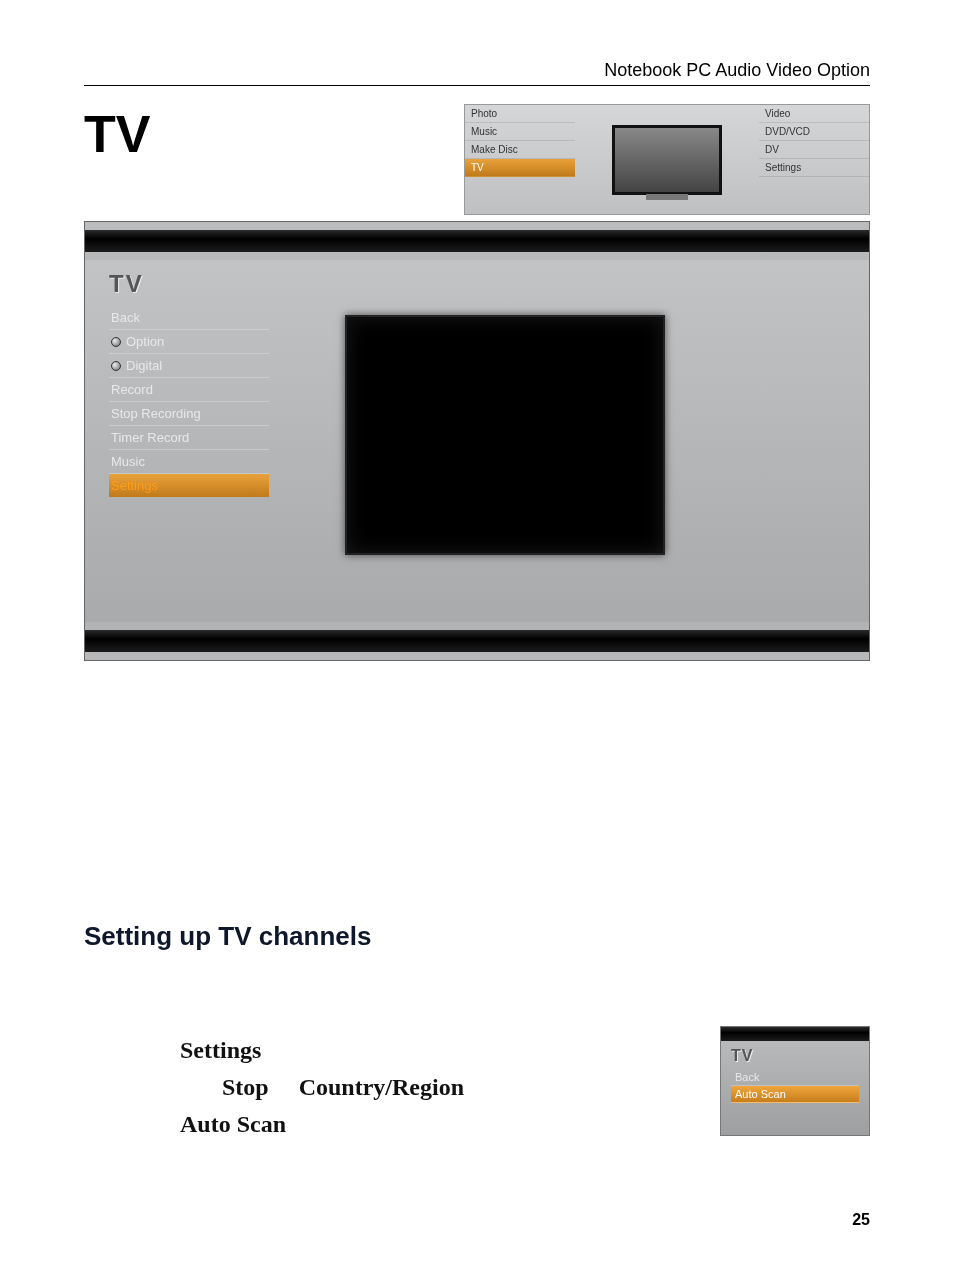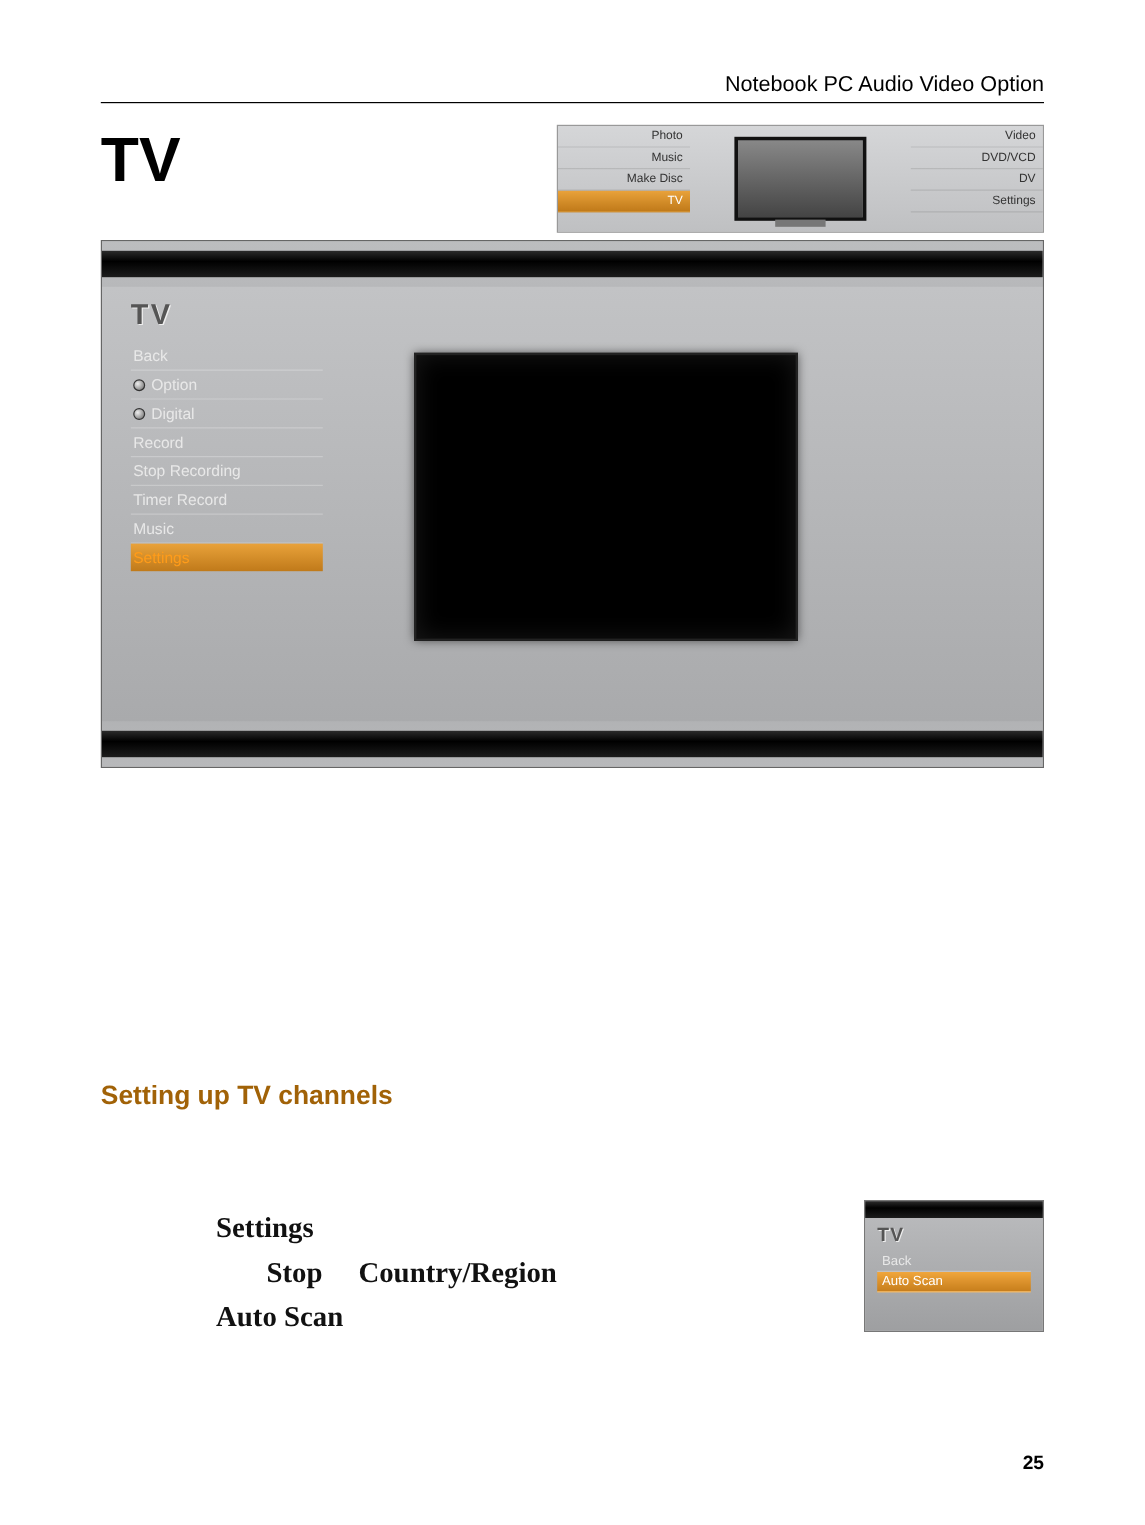--- a/index.html
+++ b/index.html
@@ -22,25 +22,24 @@
   .top-row { display: flex; align-items: flex-start; gap: 10px; }
   .tv-title {
     font-size: 52px;
     font-weight: bold;
     color: #000;
     flex: 0 0 auto;
     width: 370px;
   }
   .mini-ui {
     flex: 1 1 auto;
-    height: 90px;
+    height: 111px;
     display: flex;
     background: linear-gradient(#d5d6d8, #bfc0c2);
     border: 1px solid #999;
-    text-align: right;
   }
   .mini-col { flex: 0 0 110px; display: flex; flex-direction: column; }
   .mini-col.right { flex: 0 0 110px; }
   .mini-center { flex: 1 1 auto; display: flex; align-items: center; justify-content: center; }
   .mini-item {
     font-size: 10px;
     color: #333;
     padding: 3px 6px;
     border-bottom: 1px solid rgba(0,0,0,0.1);
   }
@@ -115,23 +114,23 @@
   .sb-item.selected-orange-text span.lbl { color: #ff9c1a; }
   .preview {
     position: absolute;
     top: 55px; left: 260px;
     width: 320px; height: 240px;
     background: #000;
     border: 2px solid #222;
     box-shadow: 0 0 8px rgba(0,0,0,0.6), inset 0 0 20px rgba(60,60,60,0.4);
   }
   .section-heading {
-    font-size: 22px;
-    font-weight: bold;
-    color: #a16207;
+    font-size: 26px;
+    font-weight: bold;
+    color: #0f172a;
     margin-top: 260px;
     margin-bottom: 80px;
   }
   .body-block {
     display: flex;
     align-items: flex-start;
     gap: 30px;
   }
   .body-text {
     flex: 1 1 auto;

